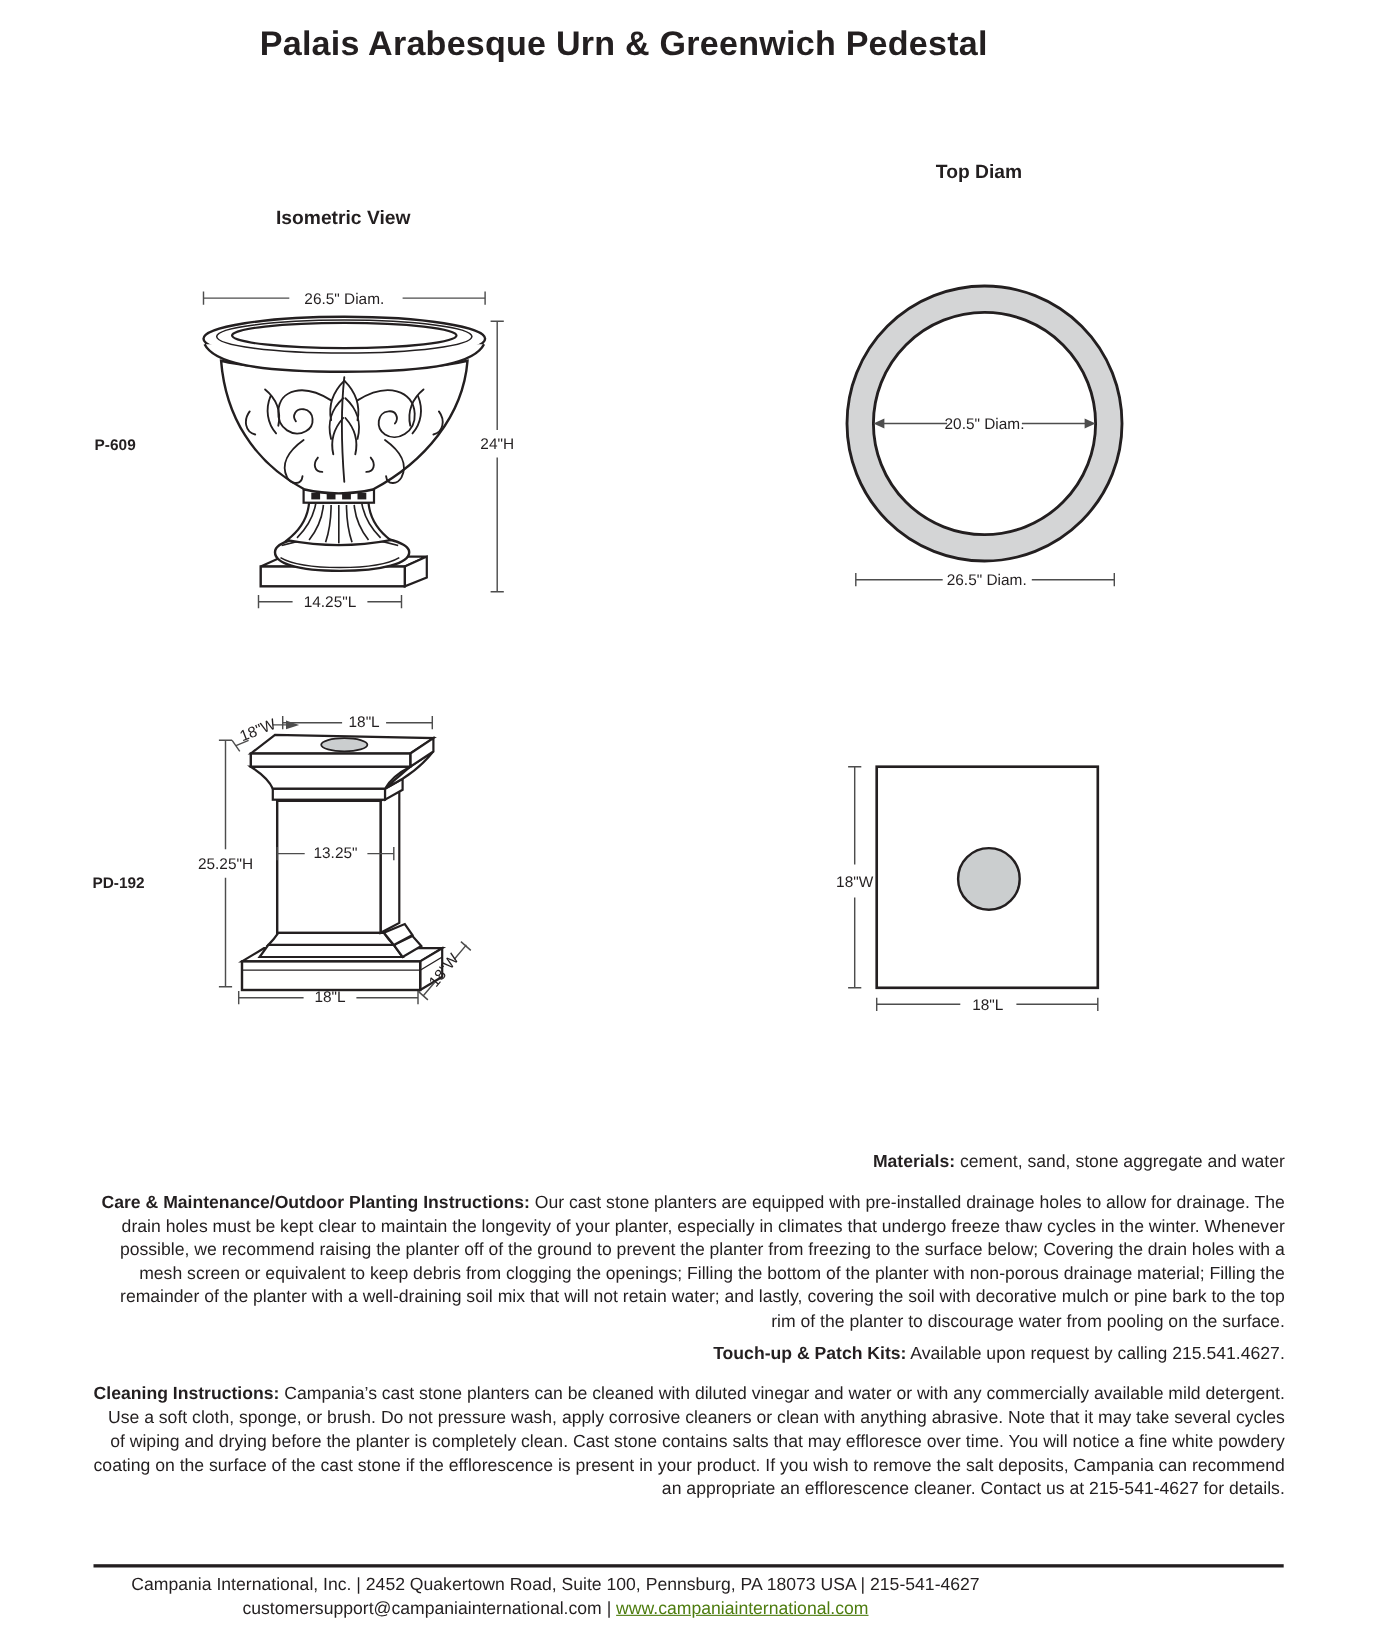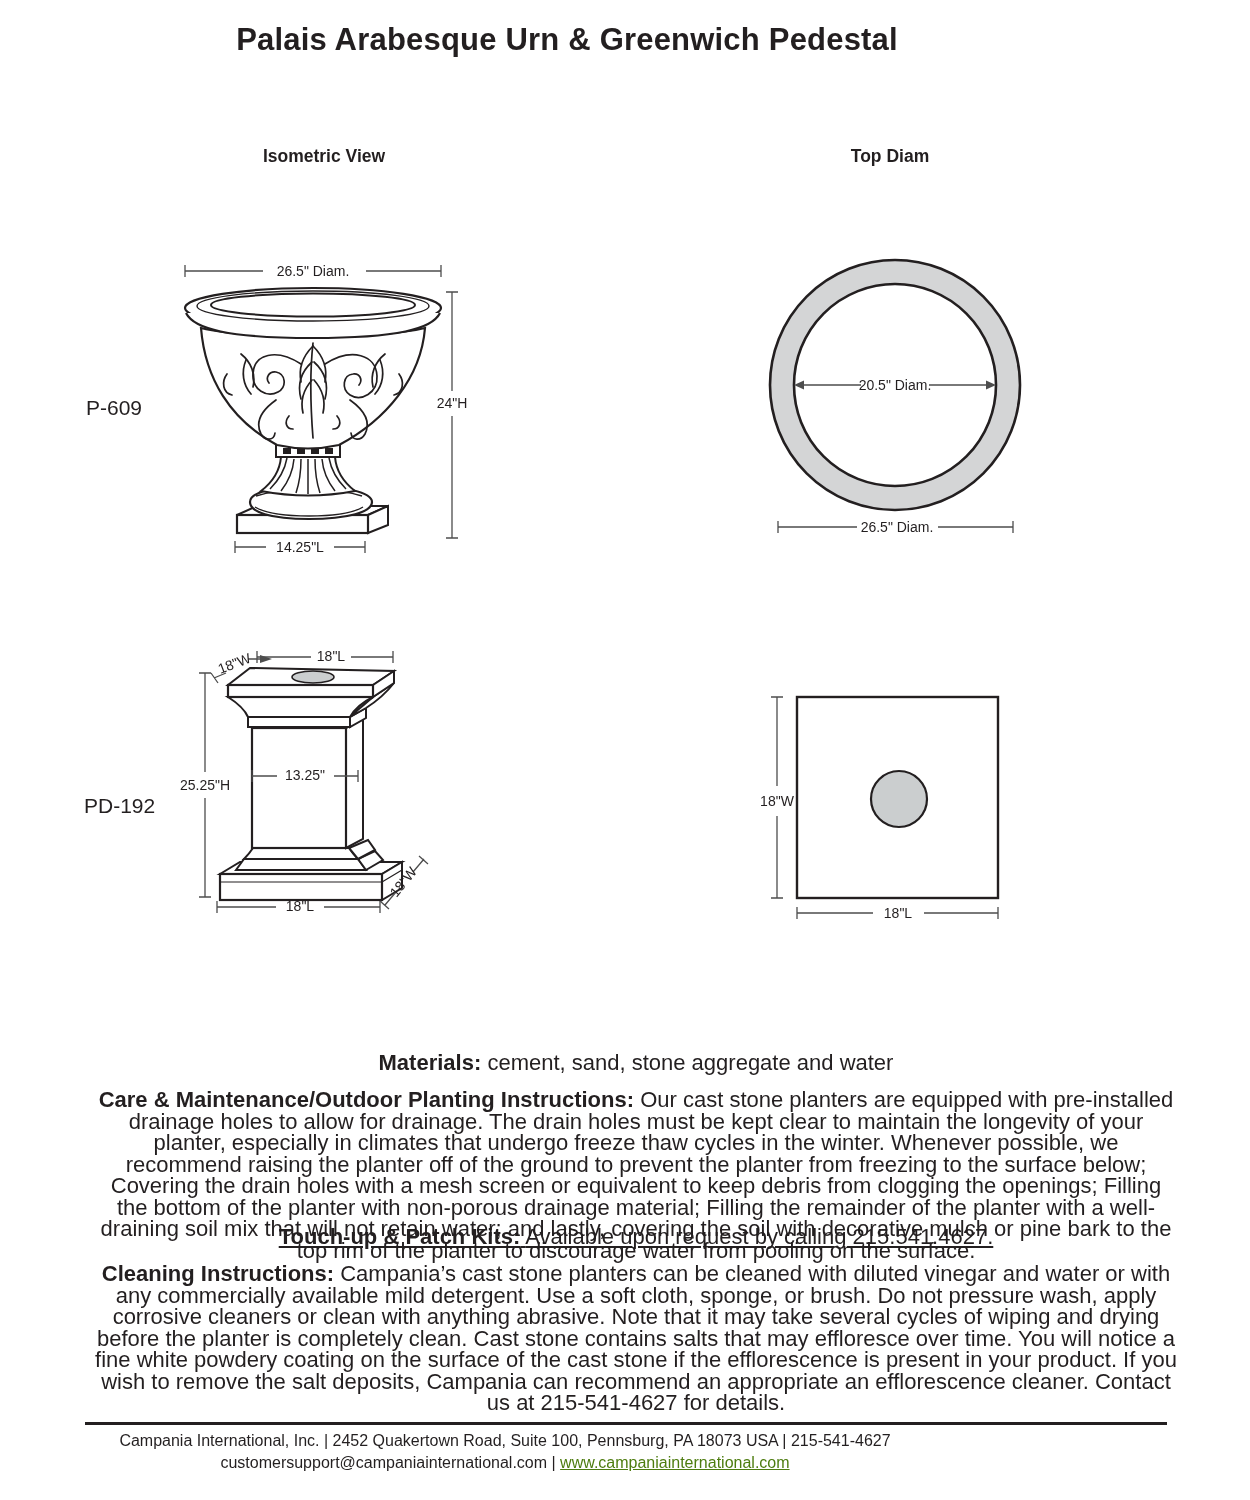--- a/index.html
+++ b/index.html
@@ -3,35 +3,35 @@
 <meta charset="utf-8">
 <style>
   html,body{margin:0;padding:0;}
   body{
     width:1250px;height:1500px;position:relative;background:#ffffff;
     font-family:"Liberation Sans",sans-serif;color:#231f20;overflow:hidden;
   }
   .abs{position:absolute;}
   .page-title{top:22px;left:0;width:1134px;text-align:center;font-size:31px;font-weight:bold;letter-spacing:.2px;}
   .view-label{top:146px;font-size:17.5px;font-weight:bold;text-align:center;width:200px;}
-  .product-code{font-size:21px;font-weight:normal;}
-  .para{left:94px;width:1084px;font-size:22px;line-height:21.5px;text-align:center;}
+  .product-code{font-size:14px;font-weight:bold;}
+  .para{left:84px;width:1084px;font-size:16px;line-height:21.5px;text-align:right;}
   .para b{font-weight:bold;}
   .footer-rule{left:85px;top:1422px;width:1082px;height:3px;background:#231f20;}
   .footer{left:0;top:1430px;width:1010px;text-align:center;font-size:16px;line-height:22px;}
   .footer a{color:#4d7c0f;text-decoration:underline;}
   svg text{font-family:"Liberation Sans",sans-serif;font-size:14px;fill:#231f20;}
   svg .dim{stroke:#4d4d4d;stroke-width:1.3;fill:none;}
   svg .art{stroke:#231f20;fill:#ffffff;}
 </style>
 </head>
 <body>
 
 <div class="abs page-title">Palais Arabesque Urn &amp; Greenwich Pedestal</div>
-<div class="abs view-label" style="left:224px;">Isometric View</div>
+<div class="abs view-label" style="left:212px;margin-top:42px;">Isometric View</div>
 <div class="abs view-label" style="left:790px;">Top Diam</div>
 
 <div class="abs product-code" style="left:86px;top:396px;">P-609</div>
 <div class="abs product-code" style="left:84px;top:794px;text-align:center;">PD-192</div>
 
 <svg class="abs" style="left:80px;top:248px;" width="400" height="312" viewBox="0 0 400 312">
 
   <g class="dim">
     <path d="M105,23 H183 M286,23 H361 M105,17 V29 M361,17 V29"></path>
     <path d="M372,44 V143 M372,168 V290 M366,44 H378 M366,290 H378"></path>
@@ -175,21 +175,21 @@
     <path d="M57,263 H133 M184,263 H258 M57,257 V269 M258,257 V269"></path>
   </g>
   <text x="37" y="156" text-anchor="middle">18"W</text>
   <text x="158" y="268" text-anchor="middle">18"L</text>
 </svg>
 
 <p class="abs para" style="top:1030px;"><b>Materials:</b> <span>cement, sand, stone aggregate and water</span></p>
 
 <p class="abs para" style="top:1067px;"><b>Care &amp; Maintenance/Outdoor Planting Instructions:</b> <span>Our cast stone planters are equipped with pre-installed drainage holes to allow for drainage. The drain holes must be kept clear to maintain the longevity of your planter, especially in climates that undergo freeze thaw cycles in the winter.  Whenever possible, we recommend raising the planter off of the ground to prevent the planter from freezing to the surface below; Covering the drain holes with a mesh screen or equivalent to keep debris from clogging the openings; Filling the bottom of the planter with non-porous drainage material; Filling the remainder of the planter with a well-draining soil mix that will not retain water; and lastly, covering the soil with decorative mulch or pine bark to the top rim of the planter to discourage water from pooling on the surface.</span></p>
 
-<p class="abs para" style="top:1204px;text-decoration:underline;"><b>Touch-up &amp; Patch Kits:</b> <span>Available upon request by calling 215.541.4627.</span></p>
+<p class="abs para" style="top:1204px;"><b>Touch-up &amp; Patch Kits:</b> <span>Available upon request by calling 215.541.4627.</span></p>
 
 <p class="abs para" style="top:1241px;"><b>Cleaning Instructions:</b> <span>Campania’s cast stone planters can be cleaned with diluted vinegar and water or with any commercially available mild detergent. Use a soft cloth, sponge, or brush. Do not pressure wash, apply corrosive cleaners or clean with anything abrasive. Note that it may take several cycles of wiping and drying before the planter is completely clean. Cast stone contains salts that may effloresce over time. You will notice a fine white powdery coating on the surface of the cast stone if the efflorescence is present in your product. If you wish to remove the salt deposits, Campania can recommend an appropriate an efflorescence cleaner. Contact us at 215-541-4627 for details.</span></p>
 
 <div class="abs footer-rule"></div>
 <div class="abs footer">
   <div>Campania International, Inc. | 2452 Quakertown Road, Suite 100, Pennsburg, PA 18073 USA | 215-541-4627</div>
   <div>
     <span>customersupport@campaniainternational.com</span>
     <span>|</span>
     <a href="#">www.campaniainternational.com</a>

